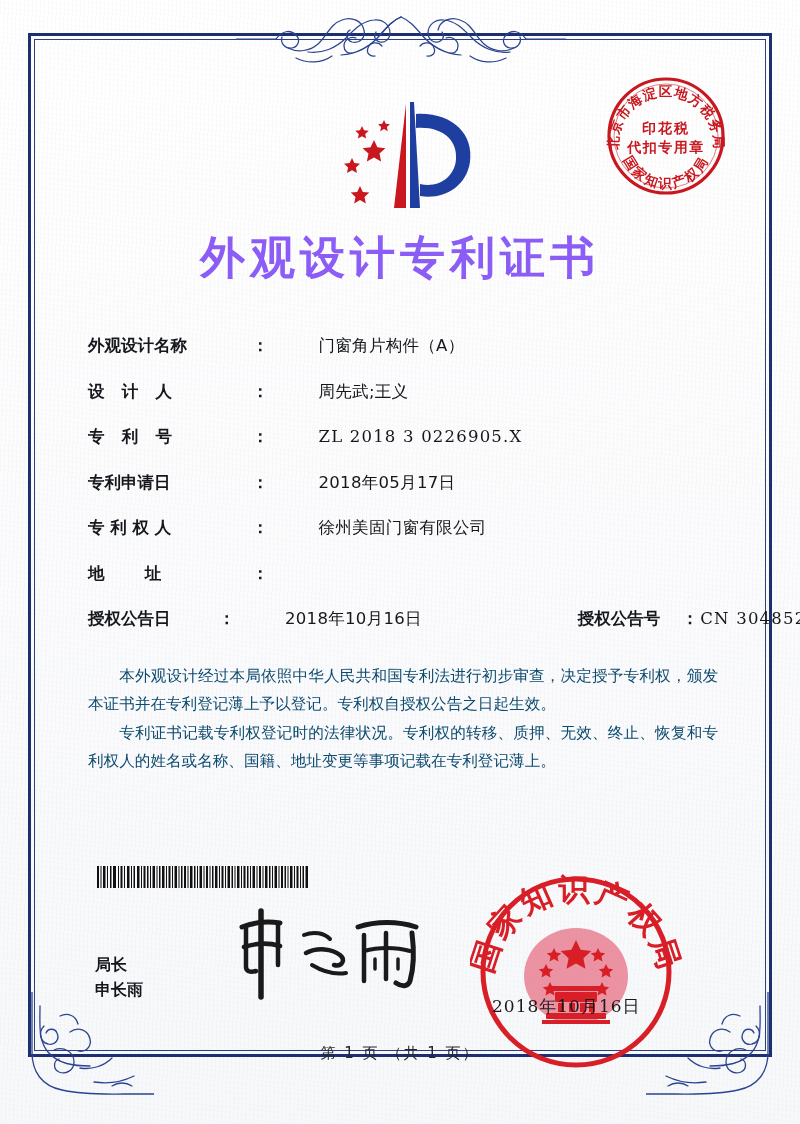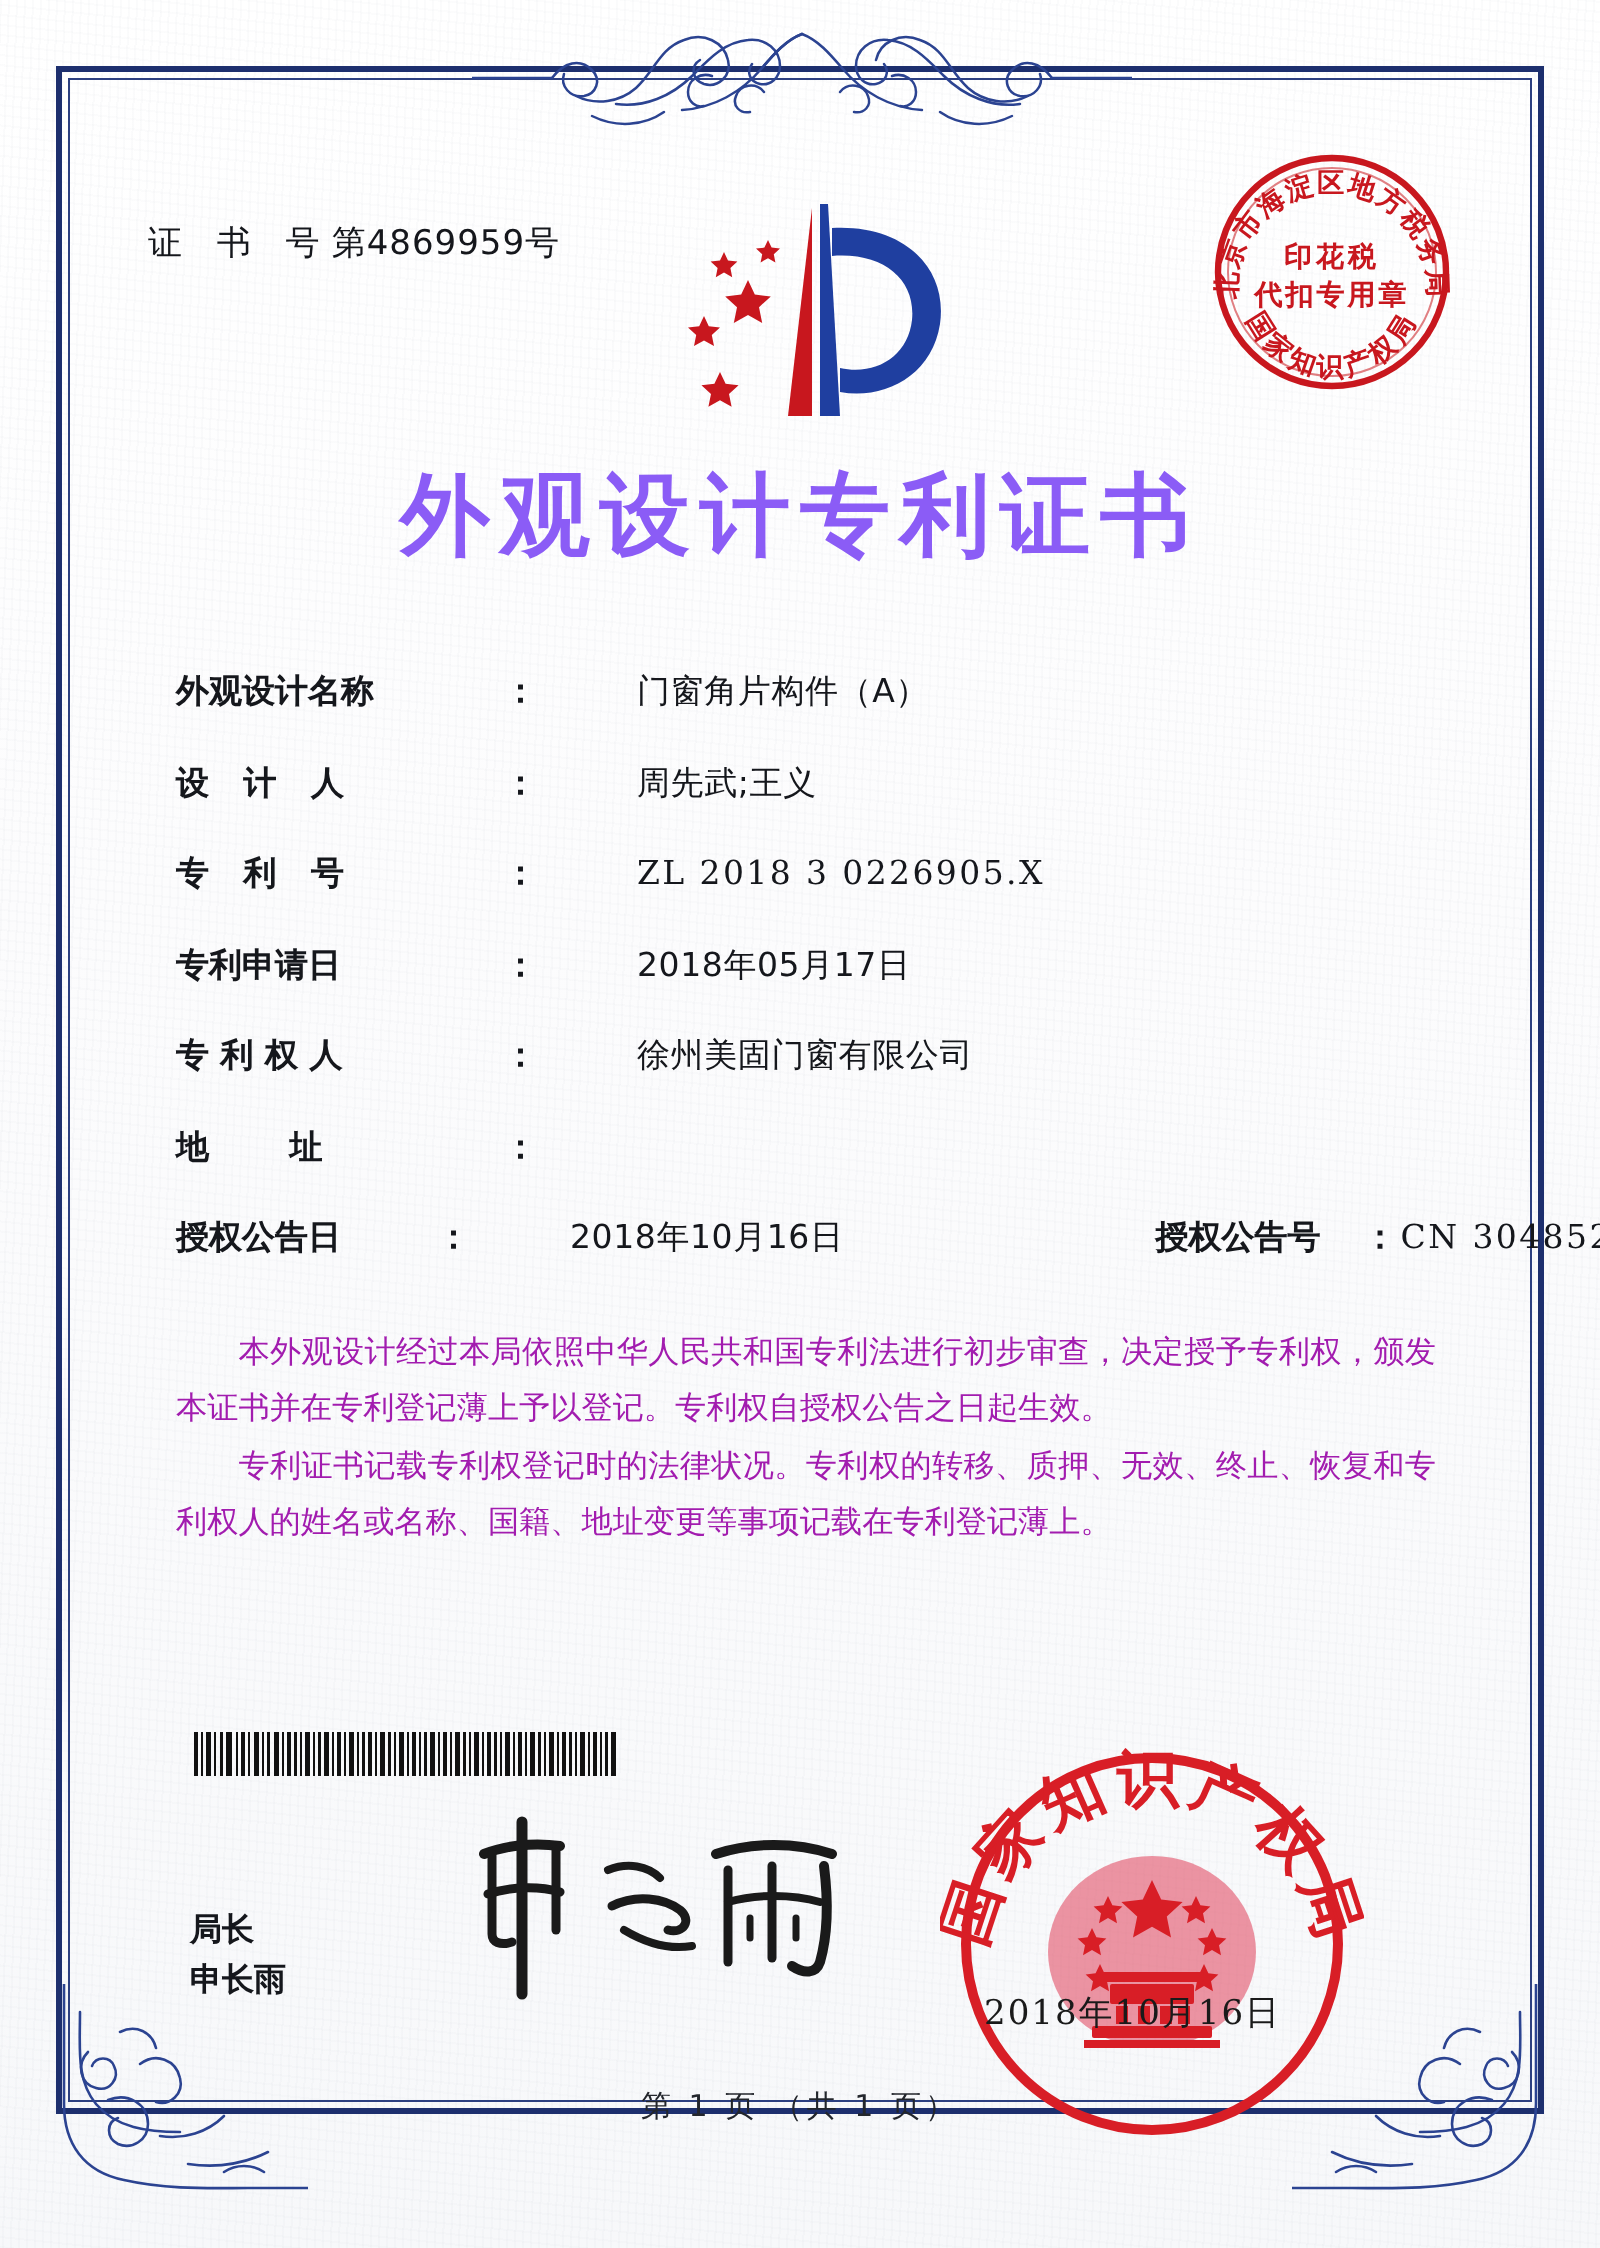--- a/index.html
+++ b/index.html
@@ -147,21 +147,21 @@
   
   .body-text {
     position: absolute;
     left: 88px;
     top: 662px;
     width: 630px;
     font-family: "DejaVu Serif", "Liberation Serif", serif;
     font-size: 15.6px;
     line-height: 28.4px;
     text-align: justify;
-    color: #a21caf;
+    color: #0c4a6e;
   }
   .body-text p {
     margin: 0;
     text-indent: 2em;
   }
 
   
   .barcode {
     position: absolute;
     left: 97px;
@@ -271,23 +271,20 @@
       <path d="M20 34 c-6 6 -4 16 4 18 c7 2 12 -5 9 -11 c-2 -5 -9 -5 -11 0"></path>
       <path d="M30 58 c10 -4 20 2 20 12 c0 8 -8 13 -15 10 c-6 -3 -6 -11 0 -13"></path>
       <path d="M46 40 c8 -6 18 -2 20 7 c2 8 -5 14 -12 12"></path>
       <path d="M56 76 c12 2 24 -2 32 -10"></path>
       <path d="M70 90 c14 2 28 0 40 -6"></path>
       <path d="M36 24 c8 -4 16 0 18 8"></path>
       <path d="M88 94 c6 -4 14 -4 20 0"></path>
     </g>
   </svg>
 
-  <div class="cert-no">
-    <span class="sp">证 书 号</span><span>第4869959号</span>
-  </div>
 
   <svg class="logo" viewBox="0 0 152 118">
     <g>
       <path d="M74 8 L62 112 L74 112 Z" fill="#c8171e"></path>
       <path d="M78 6 L78 112 L88 112 L82 6 Z" fill="#1f3fa0"></path>
       <path d="M84 18 C120 16 142 38 138 66 C134 92 110 104 88 100 L88 88 C106 92 122 82 124 64 C126 44 110 30 84 32 Z" fill="#1f3fa0"></path>
       <g fill="#c8171e">
         <path d="M42 44 l3.4 7.3 8 .9 -5.9 5.4 1.6 7.9 -7.1 -4 -7.1 4 1.6 -7.9 -5.9 -5.4 8 -.9 Z"></path>
         <path d="M20 62 l2.4 5.1 5.6 .6 -4.1 3.8 1.1 5.5 -5 -2.8 -5 2.8 1.1 -5.5 -4.1 -3.8 5.6 -.6 Z"></path>
         <path d="M30 30 l2 4.3 4.7 .5 -3.5 3.2 .9 4.6 -4.1 -2.3 -4.1 2.3 .9 -4.6 -3.5 -3.2 4.7 -.5 Z"></path>

